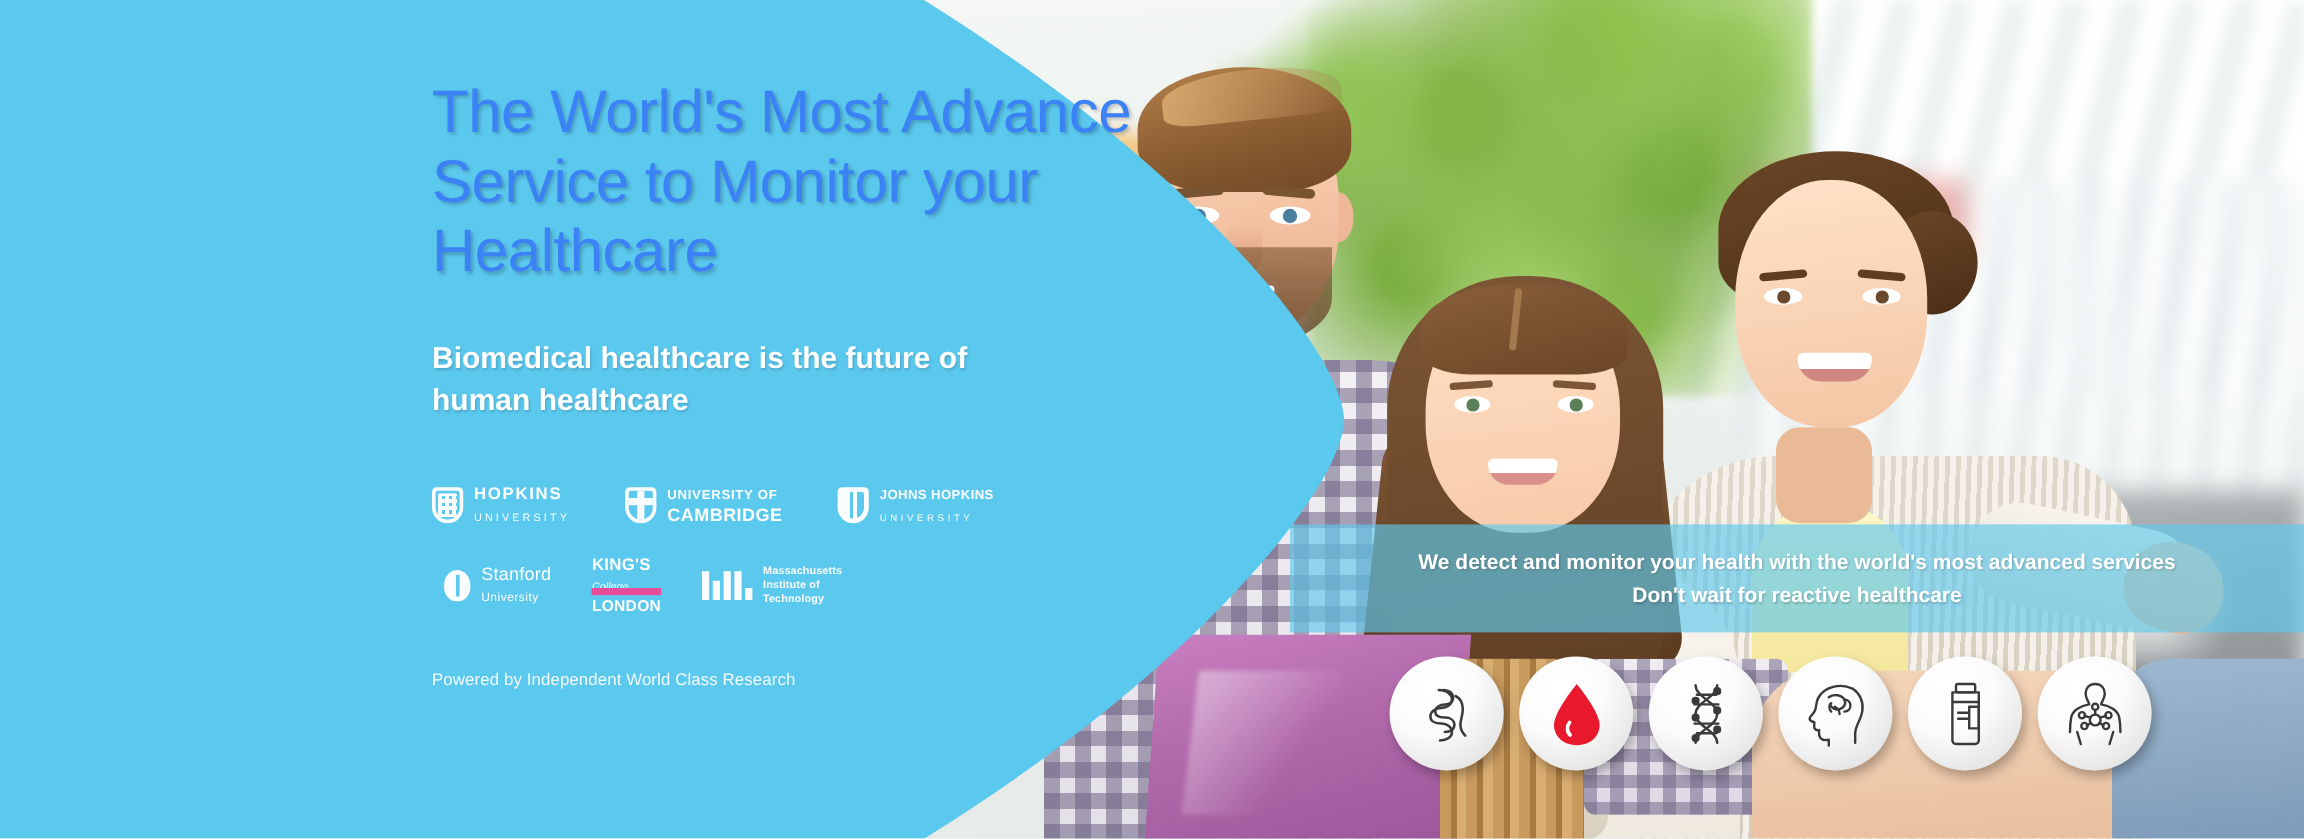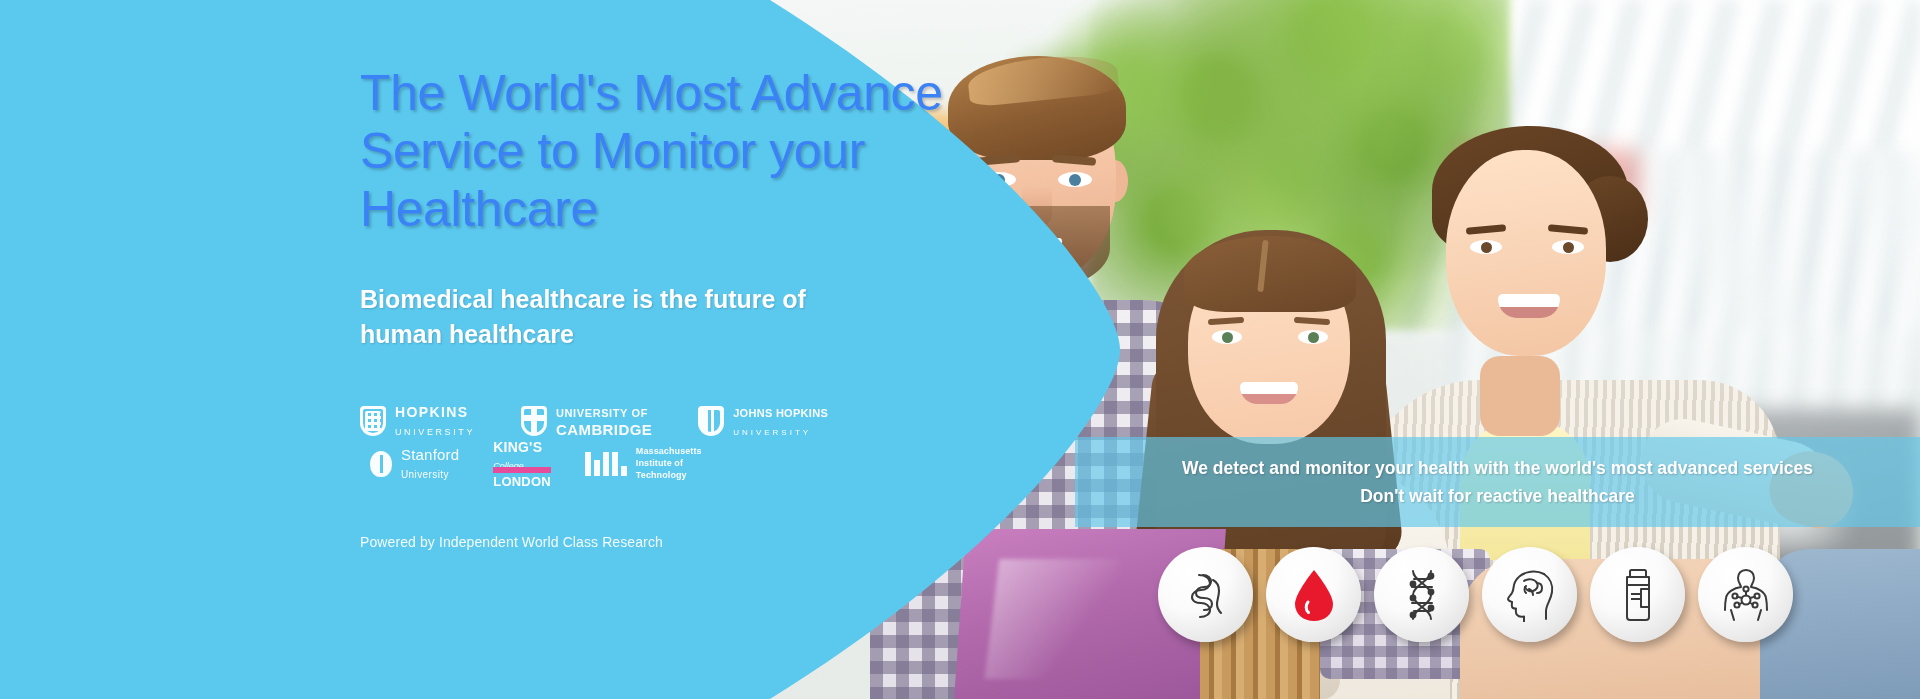--- a/index.html
+++ b/index.html
@@ -171,21 +171,21 @@
     text-shadow:2px 2px 3px rgba(0,0,0,.22); max-width:700px; }
   .subhead { margin-top:44px; font-size:25px; line-height:1.38; font-weight:700; color:#fff;
     text-shadow:1px 1px 2px rgba(0,0,0,.16); max-width:530px; }
   .cta { display:inline-block; margin-top:38px; background:#ee1c25; color:#fff; font-size:20px;
     font-weight:400; padding:13px 47px; border:none; border-radius:6px; cursor:pointer;
     box-shadow:6px 7px 9px rgba(0,0,0,.3); }
 
   
   .logos { margin-top:52px; }
   .logo-row { display:flex; align-items:center; gap:46px; }
-  .logo-row.row2 { gap:34px; padding-left:10px; }
+  .logo-row.row2 { margin-top:24px; gap:34px; padding-left:10px; }
   .logo { display:flex; align-items:center; gap:9px; color:#fff; opacity:.97; }
   .shield { width:26px; height:30px; background:#fff; border-radius:4px 4px 13px 13px; position:relative; flex:none; }
   .shield-inner { position:absolute; inset:3px; background:#5bc8ee; border-radius:2px 2px 10px 10px; }
   .shield-grid { position:absolute; inset:5px; background:
       repeating-linear-gradient(0deg,#fff 0 3px, transparent 3px 6px),
       repeating-linear-gradient(90deg,#fff 0 3px, transparent 3px 6px); border-radius:2px; }
   .cross-v { position:absolute; left:50%; top:3px; bottom:3px; width:6px; margin-left:-3px; background:#fff; }
   .cross-h { position:absolute; left:3px; right:3px; top:9px; height:6px; background:#fff; }
   .jh-inner { position:absolute; inset:4px; border-radius:2px 2px 9px 9px;
     background:linear-gradient(90deg,#fff 0 34%, #5bc8ee 34% 50%, #fff 50% 66%, #5bc8ee 66% 100%); }

